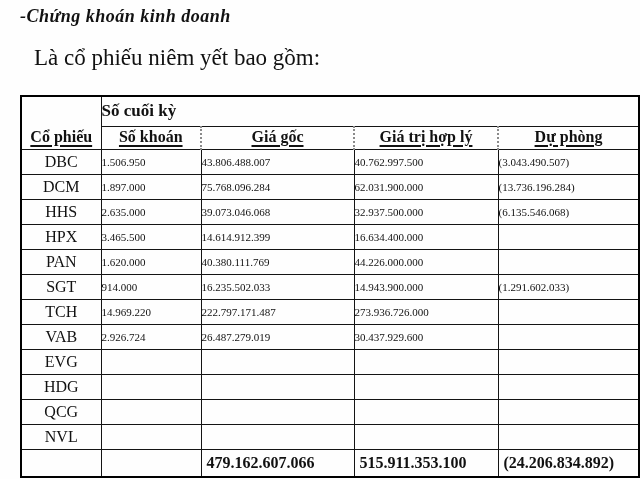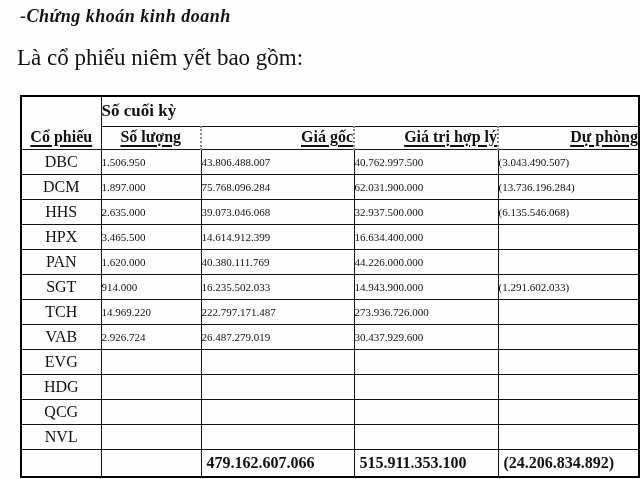--- a/index.html
+++ b/index.html
@@ -23,21 +23,21 @@
   .doc-title {
     margin-left: 20px;
     font-size: 18px;
     font-weight: bold;
     font-style: italic;
     letter-spacing: 0.5px;
     line-height: 1.2;
   }
 
   .doc-subtitle {
-    margin-left: 17px;
+    margin-left: 34px;
     margin-top: 16px;
     font-size: 23px;
     line-height: 1.2;
   }
 
   table.sec-table {
     position: absolute;
     left: 20px;
     top: 95px;
     width: 618px;
@@ -80,21 +80,21 @@
   th.sub-head {
     height: 23px;
     vertical-align: bottom;
     text-align: center;
     font-weight: bold;
     font-size: 16px;
     padding-bottom: 3px;
   }
 
   
-  th.sub-head + th.sub-head { border-left: 2px dotted #8a8a8a; text-align: right; }
+  th.sub-head + th.sub-head { border-left: 2px dotted #8a8a8a; }
 
   .hdr-underline {
     text-decoration: underline;
     text-decoration-thickness: 1.8px;
     text-underline-offset: 3px;
   }
 
   td.ticker-cell {
     height: 25px;
     text-align: center;
@@ -144,21 +144,21 @@
     </colgroup>
     <thead>
       <tr>
         <th class="stock-head" rowspan="2">
           <span class="hdr-underline">Cổ phiếu</span>
         </th>
         <th class="group-head" colspan="4">Số cuối kỳ</th>
       </tr>
       <tr>
         <th class="sub-head">
-          <span class="hdr-underline">Số lượng</span>
+          <span class="hdr-underline">Số khoán</span>
         </th>
         <th class="sub-head">
           <span class="hdr-underline">Giá gốc</span>
         </th>
         <th class="sub-head">
           <span class="hdr-underline">Giá trị hợp lý</span>
         </th>
         <th class="sub-head">
           <span class="hdr-underline">Dự phòng</span>
         </th>

